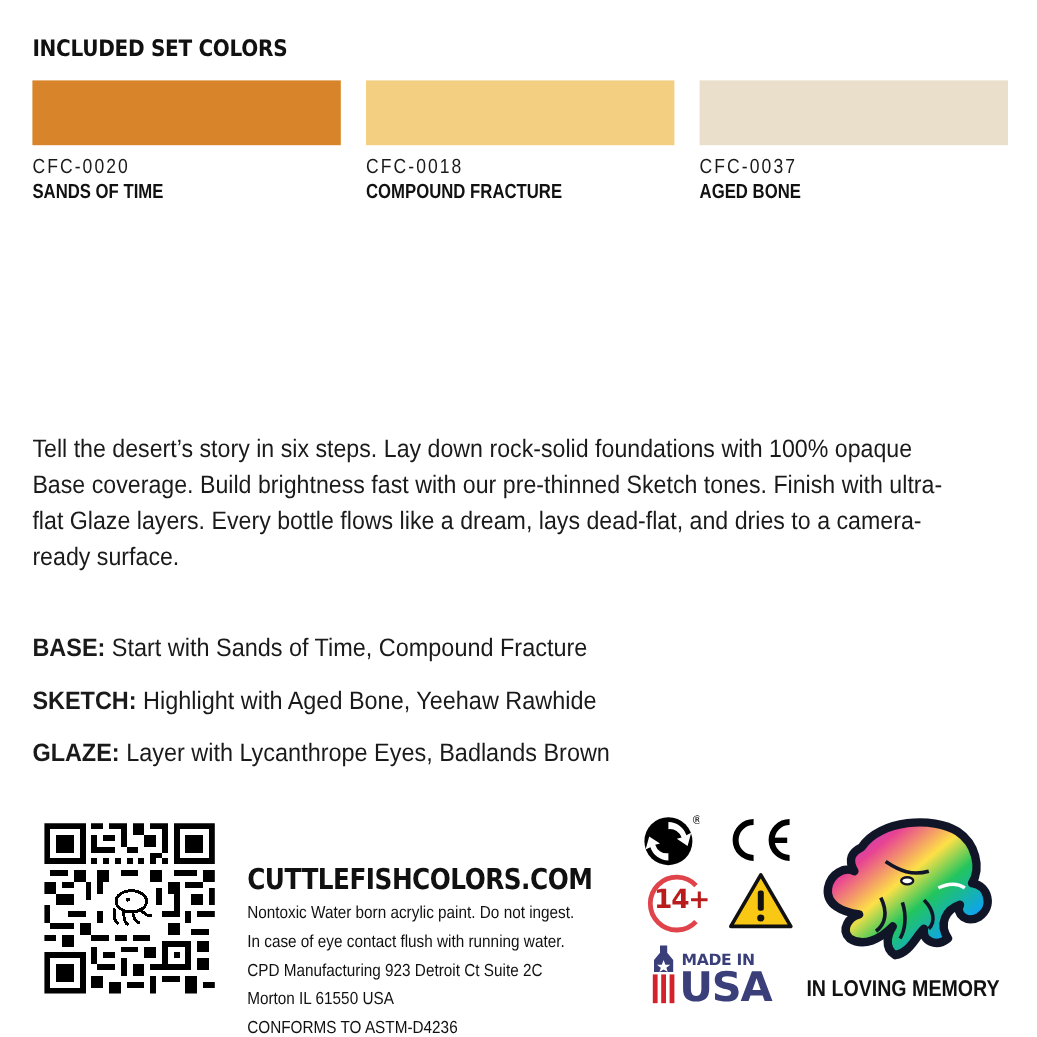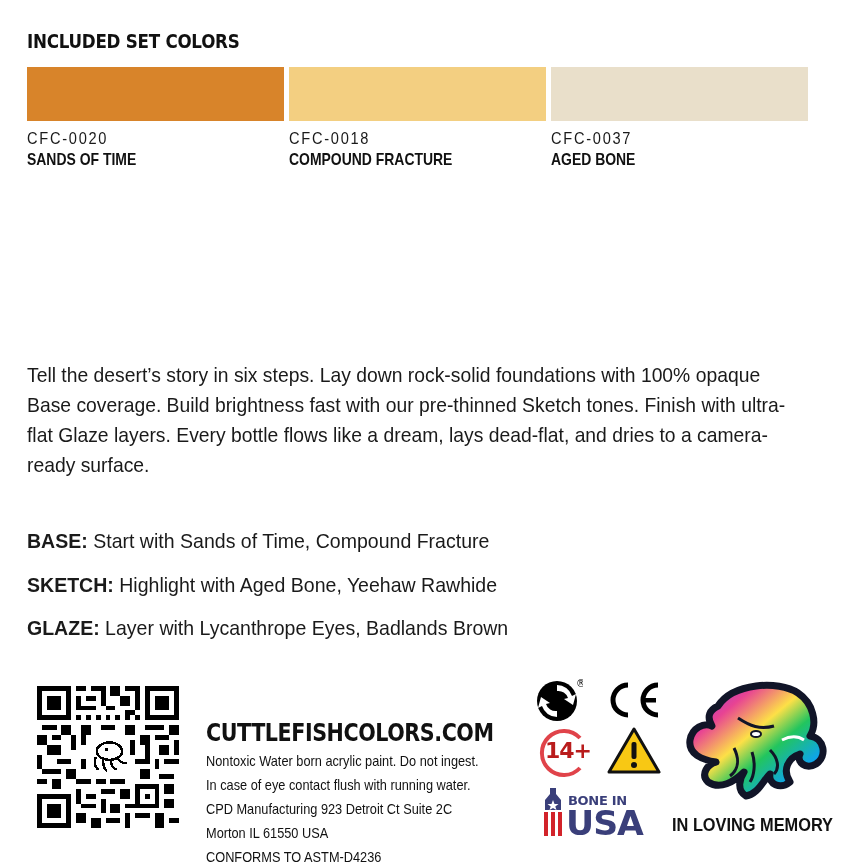--- a/index.html
+++ b/index.html
@@ -6,21 +6,21 @@
   html, body { width: 864px; height: 864px; background: #ffffff; overflow: hidden; }
   body { position: relative; font-family: "Liberation Sans", sans-serif; color: #111; }
 
   .title {
     position: absolute; left: 27px; top: 30px;
     font-family: "DejaVu Sans", sans-serif; font-weight: bold;
     font-size: 19px; letter-spacing: -0.3px; transform: scaleX(0.88); transform-origin: left;
     color: #111;
   }
   .swatch-grid { position: absolute; left: 27px; top: 67px; width: 797px; }
-  .swatch-row { display: flex; gap: 5px; height: 121px; }
+  .swatch-row { display: flex; gap: 21px; height: 121px; }
   .swatch-row + .swatch-row { margin-top: 0; }
   .swatch { width: 257px; }
   .chip { width: 257px; height: 54px; }
   .code {
     margin-top: 8px; font-family: "Liberation Sans", sans-serif; font-size: 17px;
     letter-spacing: 2px; color: #1a1a1a; transform: scaleX(0.86); transform-origin: left; white-space: nowrap;
     line-height: 20px;
   }
   .name {
     font-family: "Liberation Sans", sans-serif; font-weight: bold; font-size: 17px;
@@ -236,21 +236,21 @@
   <circle cx="28" cy="39" r="3" fill="#111"></circle>
 </svg>
 
 <svg class="icon-abs" style="left:541px; top:786px;" width="24" height="52" viewBox="0 0 24 52">
   <path d="M9 2 h6 v6 l5 6 v10 H4 V14 l5 -6 z" fill="#3a3f7a"></path>
   <polygon points="12,14 13.5,18 17.5,18 14.3,20.5 15.5,24 12,22 8.5,24 9.7,20.5 6.5,18 10.5,18" fill="#fff"></polygon>
   <rect x="3" y="26" width="4" height="24" fill="#D2232A"></rect>
   <rect x="10" y="26" width="4" height="24" fill="#D2232A"></rect>
   <rect x="17" y="26" width="4" height="24" fill="#D2232A"></rect>
 </svg>
-<div class="made-text">BONE IN</div>
+<div class="made-text">MADE IN</div>
 <div class="usa-text">USA</div>
 
 <svg class="icon-abs" style="left:678px; top:678px;" width="152" height="128" viewBox="0 0 152 128">
   <defs>
     <linearGradient id="mg" x1="0" y1="0" x2="1" y2="1">
       <stop offset="0" stop-color="#7c3aed"></stop>
       <stop offset="0.25" stop-color="#e84393"></stop>
       <stop offset="0.45" stop-color="#fde047"></stop>
       <stop offset="0.6" stop-color="#22c55e"></stop>
       <stop offset="0.8" stop-color="#0ea5e9"></stop>

